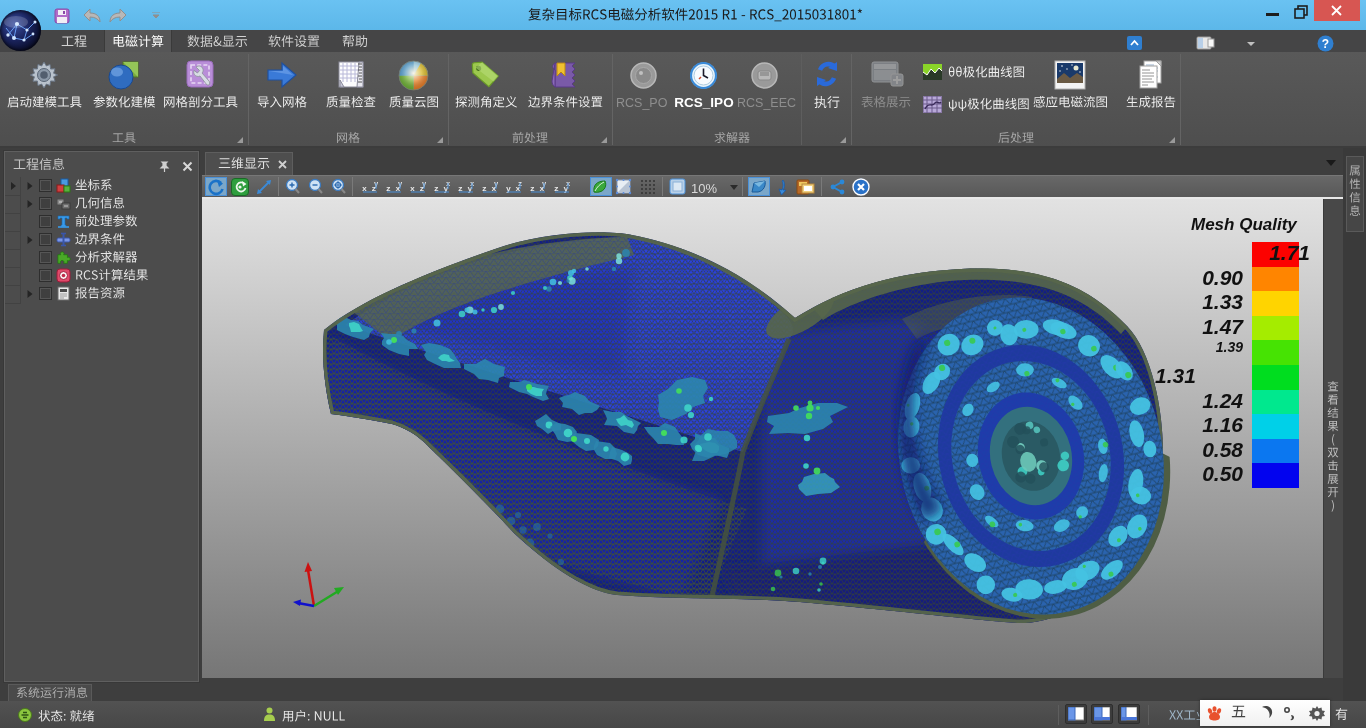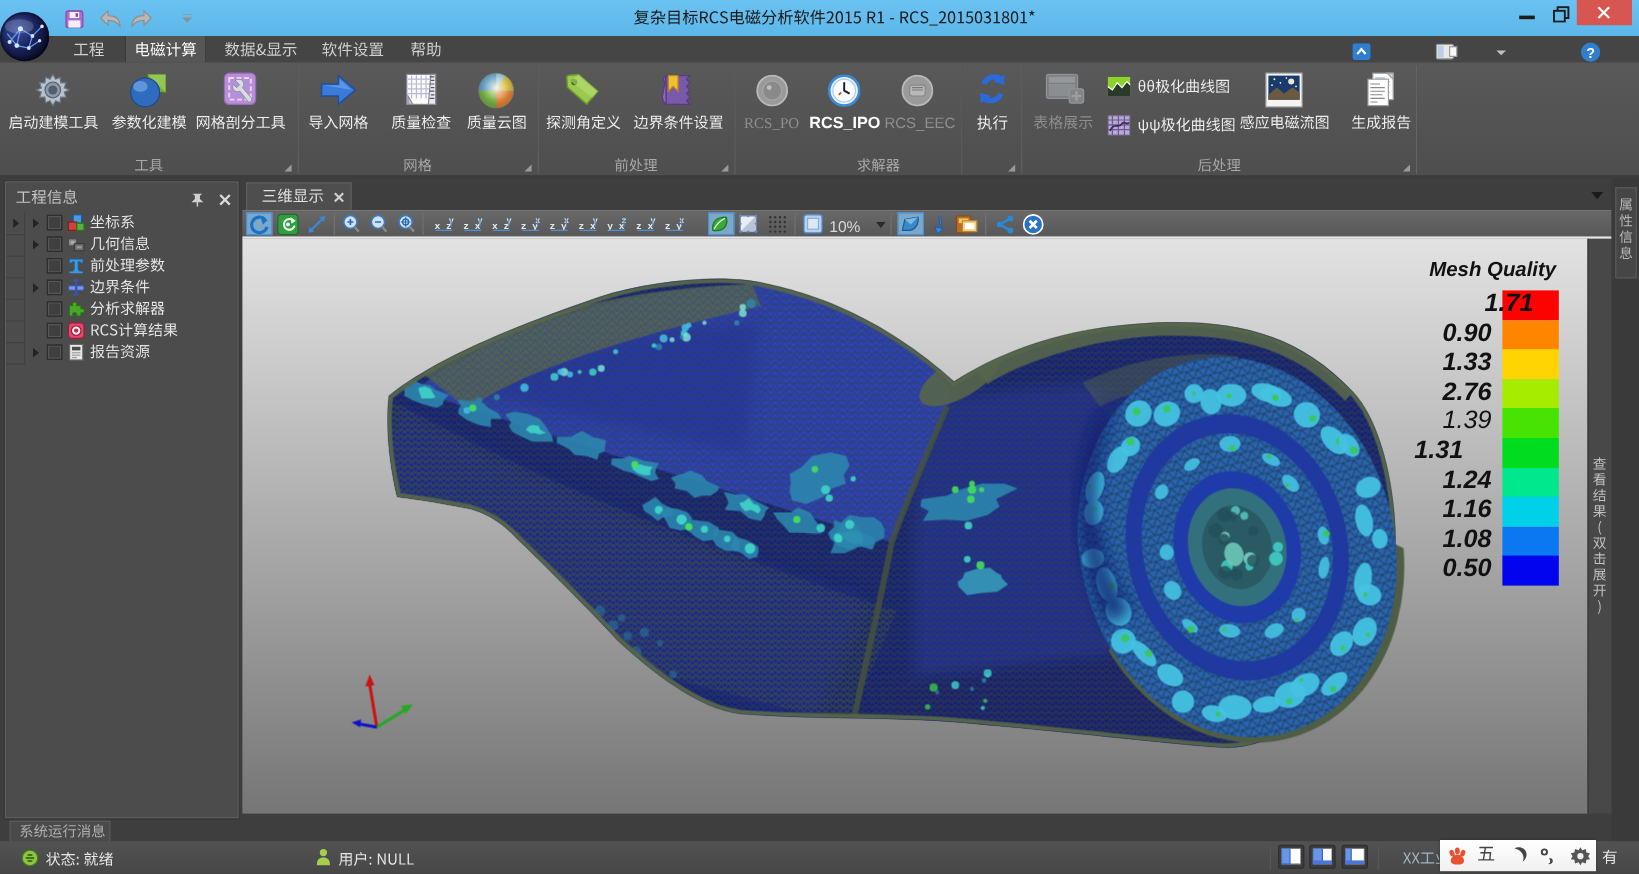--- a/index.html
+++ b/index.html
@@ -358,21 +358,21 @@
           <use href="#g31" x="1000"></use>
           <use href="#g32" x="1250"></use>
         </g>
       </svg></span></div>
 
 <svg class="ab" style="left:630px;top:62px" width="27" height="27">
     <circle cx="13.5" cy="13.5" r="12.5" fill="#9a9a9a" stroke="#b8b8b8" stroke-width="1.5"></circle>
     <circle cx="13.5" cy="13.5" r="8" fill="#8a8a8a" stroke="#a8a8a8"></circle>
     <circle cx="11" cy="11" r="2" fill="#c0c0c0"></circle>
   </svg>
-<div class="ab" style="left:616px;top:96px;width:54px;text-align:center;font-size:12.5px;color:#8e8e8e;font-family:Liberation Serif, serif">RCS_PO</div>
+<div class="ab" style="left:616px;top:96px;width:54px;font-size:12.5px;color:#8e8e8e;font-family:Liberation Sans, sans-serif">RCS_PO</div>
 <svg class="ab" style="left:690px;top:62px" width="27" height="27">
     <circle cx="13.5" cy="13.5" r="13" fill="#e8f4fc"></circle>
     <circle cx="13.5" cy="13.5" r="12.5" fill="none" stroke="#3a8ad8" stroke-width="2.2"></circle>
     <circle cx="13.5" cy="13.5" r="9.5" fill="#f8fbff" stroke="#b0cce0"></circle>
     <path d="M13.5 6.5 V13.5 L18 16" stroke="#1a1a2a" stroke-width="1.6" fill="none"></path>
     <path d="M9 17 L11 15" stroke="#d04a2a" stroke-width="1.4"></path>
   </svg>
 <div class="ab" style="left:673px;top:95px;width:62px;text-align:center;font-size:13.5px;font-weight:bold;color:#ffffff;font-family:'Liberation Sans'">RCS_IPO</div>
 <svg class="ab" style="left:751px;top:62px" width="27" height="27">
     <circle cx="13.5" cy="13.5" r="12.5" fill="#9a9a9a" stroke="#b8b8b8" stroke-width="1.5"></circle>
@@ -1087,37 +1087,37 @@
       <circle cx="839" cy="271" r="5" fill="#23505a" opacity="0.8"></circle> 
       <circle cx="845" cy="247" r="4" fill="#23505a" opacity="0.8"></circle> 
       <circle cx="823" cy="279" r="5" fill="#23505a" opacity="0.8"></circle> 
       <circle cx="831" cy="231" r="4" fill="#23505a" opacity="0.8"></circle> 
     </g> 
     <path d="M741,310 C706,262 700,190 730,130 L712,150 C690,205 695,270 722,322 Z" fill="#0e1868" opacity="0.8" filter="url(#soft)"></path> 
   </svg>
 
 <div class="ab" style="left:1191px;top:215px;width:110px;text-align:left;font-family:'Liberation Sans';font-style:italic;font-weight:bold;font-size:17px;color:#111">Mesh Quality</div>
 <div class="ab" style="left:1252px;top:242.0px;width:47px;height:25.1px;background:#fc0200"></div>
-<div class="ab" style="left:1190px;top:241.0px;width:88px;text-align:right;font-family:'Liberation Sans';font-style:italic;font-weight:bold;font-size:21px;color:#111">1.71</div>
+<div class="ab" style="left:1222px;top:241.0px;width:88px;text-align:right;font-family:'Liberation Sans';font-style:italic;font-weight:bold;font-size:21px;color:#111">1.71</div>
 <div class="ab" style="left:1252px;top:266.6px;width:47px;height:25.1px;background:#ff8500"></div>
 <div class="ab" style="left:1155px;top:265.6px;width:88px;text-align:right;font-family:'Liberation Sans';font-style:italic;font-weight:bold;font-size:21px;color:#111">0.90</div>
 <div class="ab" style="left:1252px;top:291.2px;width:47px;height:25.1px;background:#ffd400"></div>
 <div class="ab" style="left:1155px;top:290.2px;width:88px;text-align:right;font-family:'Liberation Sans';font-style:italic;font-weight:bold;font-size:21px;color:#111">1.33</div>
 <div class="ab" style="left:1252px;top:315.8px;width:47px;height:25.1px;background:#a5ec00"></div>
-<div class="ab" style="left:1155px;top:314.8px;width:88px;text-align:right;font-family:'Liberation Sans';font-style:italic;font-weight:bold;font-size:21px;color:#111">2.76</div>
+<div class="ab" style="left:1155px;top:314.8px;width:88px;text-align:right;font-family:'Liberation Sans';font-style:italic;font-weight:bold;font-size:21px;color:#111">1.47</div>
 <div class="ab" style="left:1252px;top:340.4px;width:47px;height:25.1px;background:#46e303"></div>
-<div class="ab" style="left:1155px;top:339.4px;width:88px;text-align:right;font-family:'Liberation Sans';font-style:italic;font-weight:normal;font-size:21px;color:#111">1.39</div>
+<div class="ab" style="left:1155px;top:339.4px;width:88px;text-align:right;font-family:'Liberation Sans';font-style:italic;font-weight:bold;font-size:14px;color:#111">1.39</div>
 <div class="ab" style="left:1252px;top:365.0px;width:47px;height:25.1px;background:#00dd1f"></div>
-<div class="ab" style="left:1155px;top:364.0px;width:88px;text-align:center;font-family:'Liberation Sans';font-style:italic;font-weight:bold;font-size:21px;color:#111">1.31</div>
+<div class="ab" style="left:1155px;top:364.0px;width:88px;text-align:left;font-family:'Liberation Sans';font-style:italic;font-weight:bold;font-size:21px;color:#111">1.31</div>
 <div class="ab" style="left:1252px;top:389.6px;width:47px;height:25.1px;background:#00e88e"></div>
 <div class="ab" style="left:1155px;top:388.6px;width:88px;text-align:right;font-family:'Liberation Sans';font-style:italic;font-weight:bold;font-size:21px;color:#111">1.24</div>
 <div class="ab" style="left:1252px;top:414.2px;width:47px;height:25.1px;background:#00d0e8"></div>
 <div class="ab" style="left:1155px;top:413.2px;width:88px;text-align:right;font-family:'Liberation Sans';font-style:italic;font-weight:bold;font-size:21px;color:#111">1.16</div>
 <div class="ab" style="left:1252px;top:438.8px;width:47px;height:25.1px;background:#0b77f0"></div>
-<div class="ab" style="left:1155px;top:437.8px;width:88px;text-align:right;font-family:'Liberation Sans';font-style:italic;font-weight:bold;font-size:21px;color:#111">1.08</div>
+<div class="ab" style="left:1155px;top:437.8px;width:88px;text-align:right;font-family:'Liberation Sans';font-style:italic;font-weight:bold;font-size:21px;color:#111">0.58</div>
 <div class="ab" style="left:1252px;top:463.4px;width:47px;height:25.1px;background:#0203ef"></div>
 <div class="ab" style="left:1155px;top:462.4px;width:88px;text-align:right;font-family:'Liberation Sans';font-style:italic;font-weight:bold;font-size:21px;color:#111">0.50</div>
 
 <svg class="ab" style="left:288px;top:558px" width="60" height="55">
 <path d="M26 48 L20 12" stroke="#cc1111" stroke-width="2.5"></path>
     <path d="M20 4 L16.5 14 L24 13 Z" fill="#cc1111"></path>
 <path d="M26 48 L52 32" stroke="#22aa22" stroke-width="2.5"></path>
     <path d="M56 29 L46 30 L50 37 Z" fill="#22aa22"></path>
 <path d="M26 48 L10 45" stroke="#1111cc" stroke-width="2.5"></path>
     <path d="M5 44 L13 41.5 L12 48 Z" fill="#1111cc"></path>

